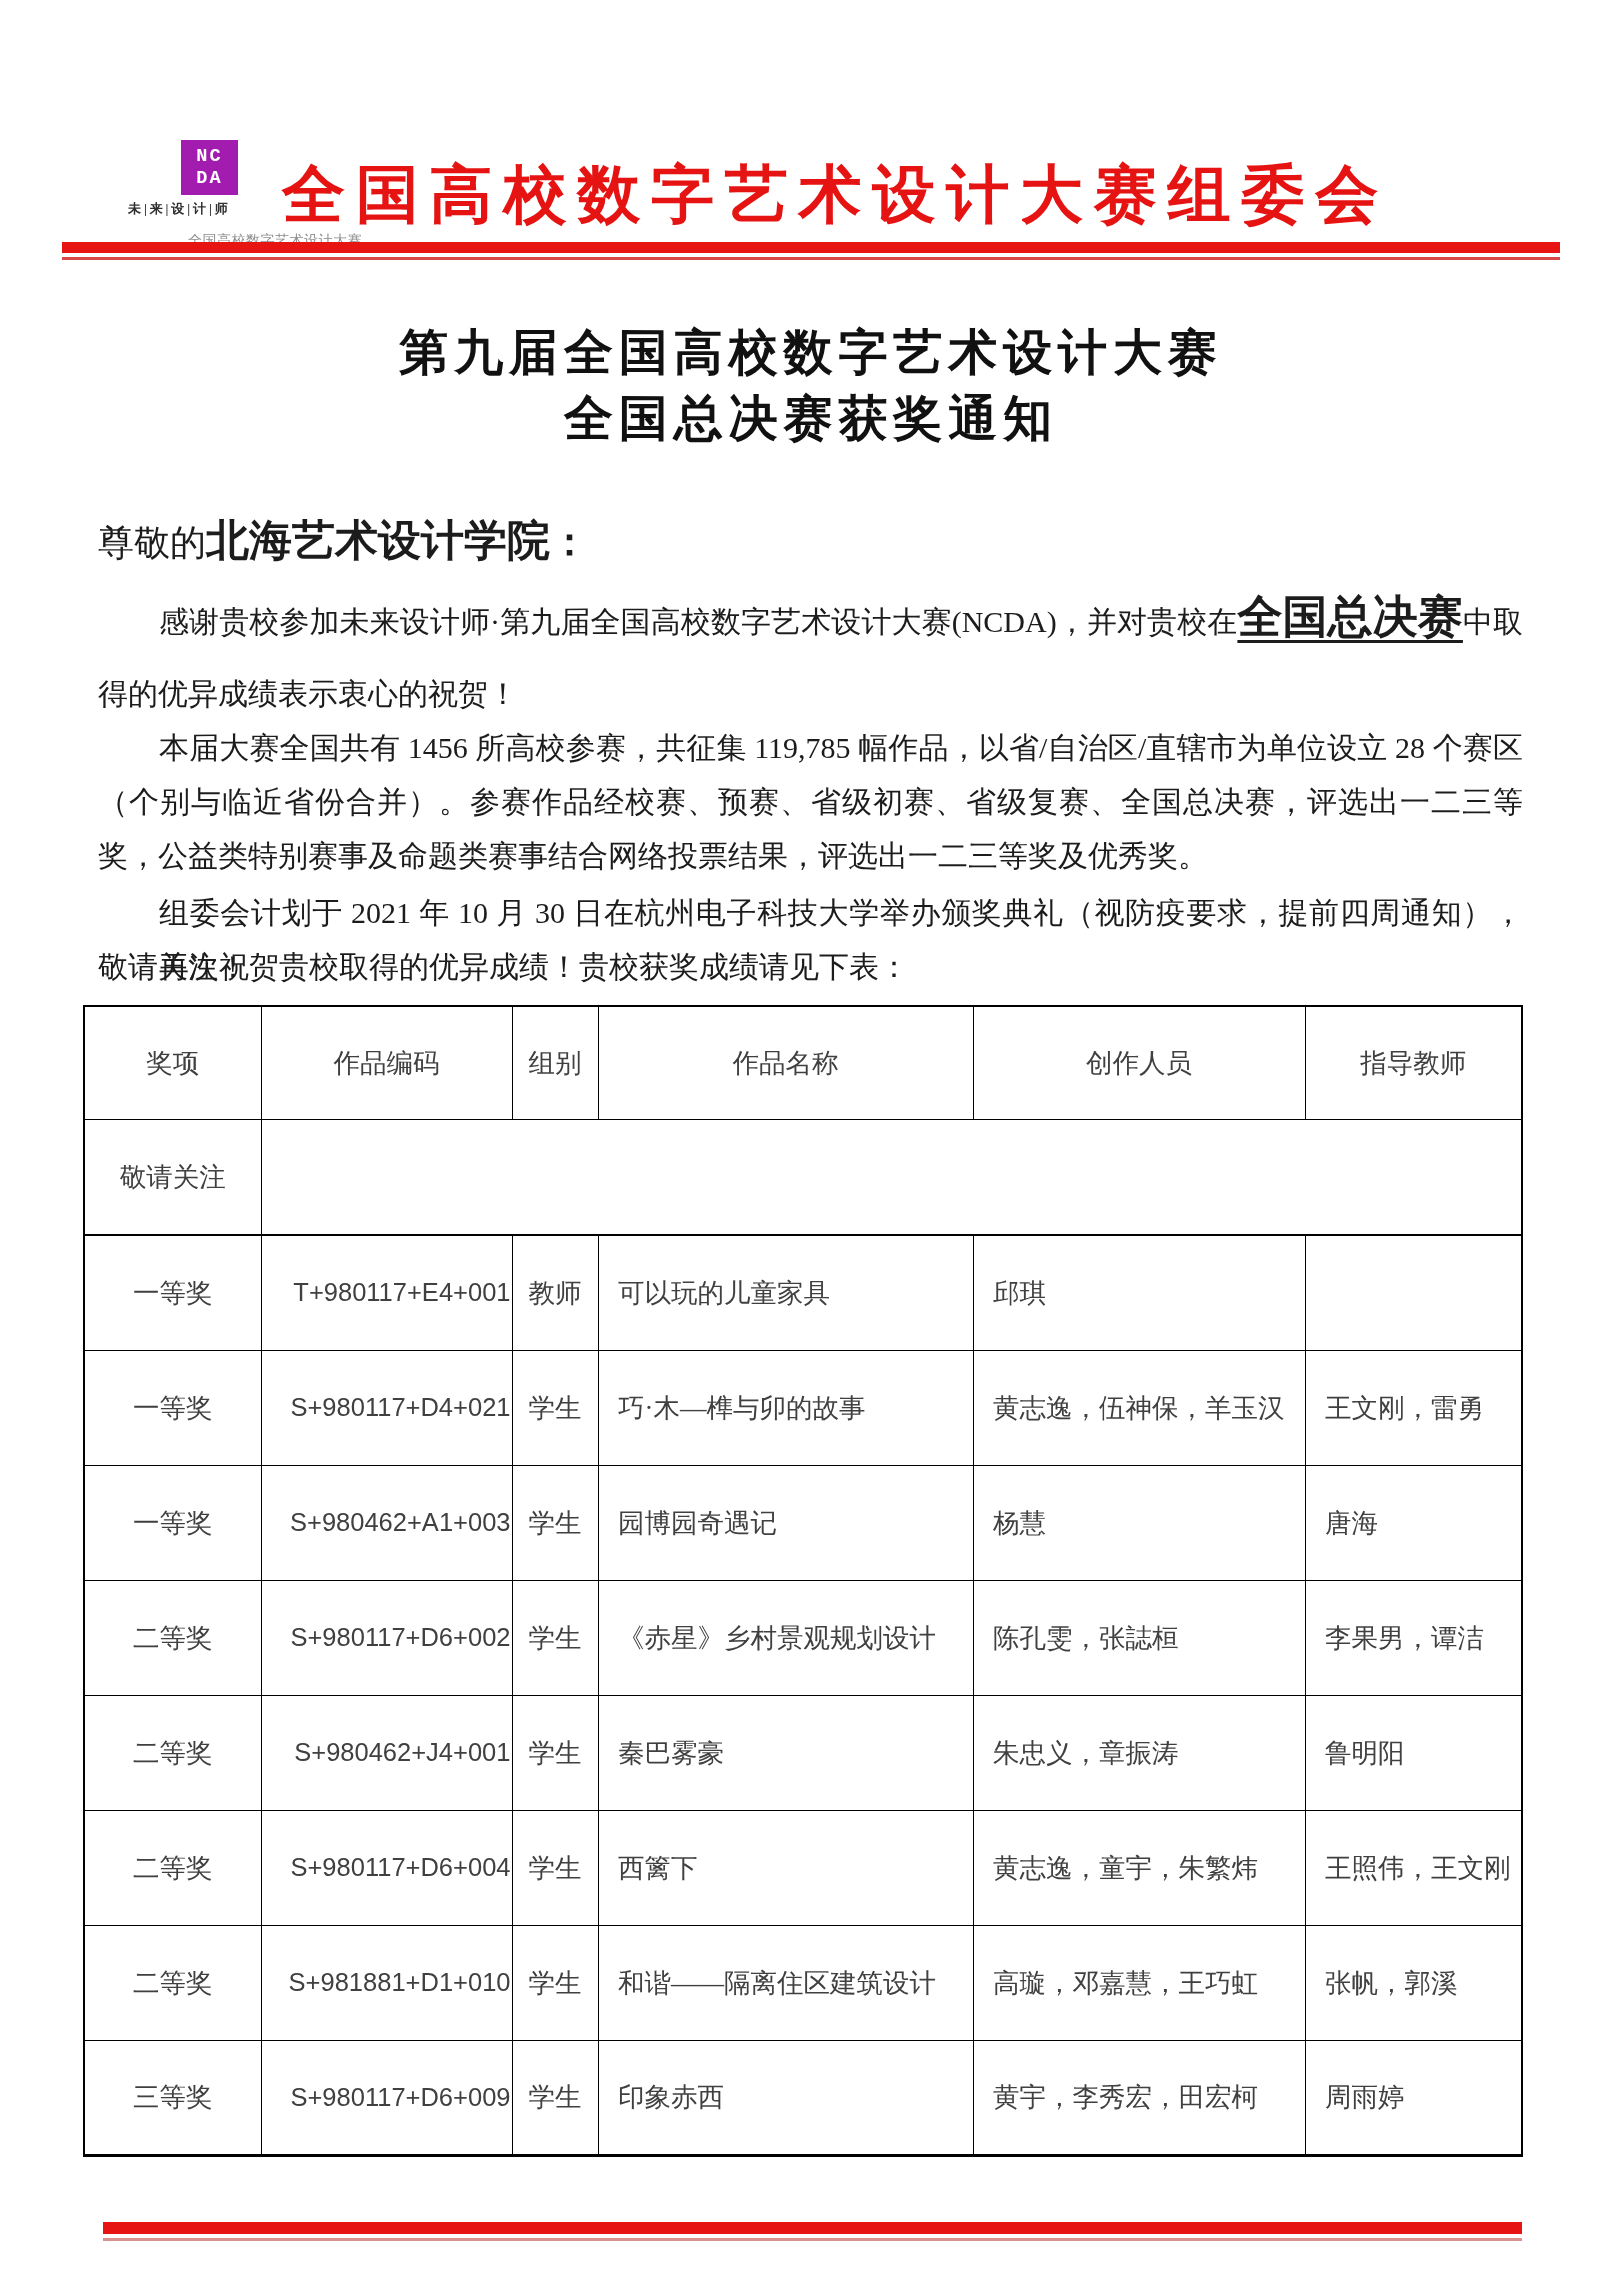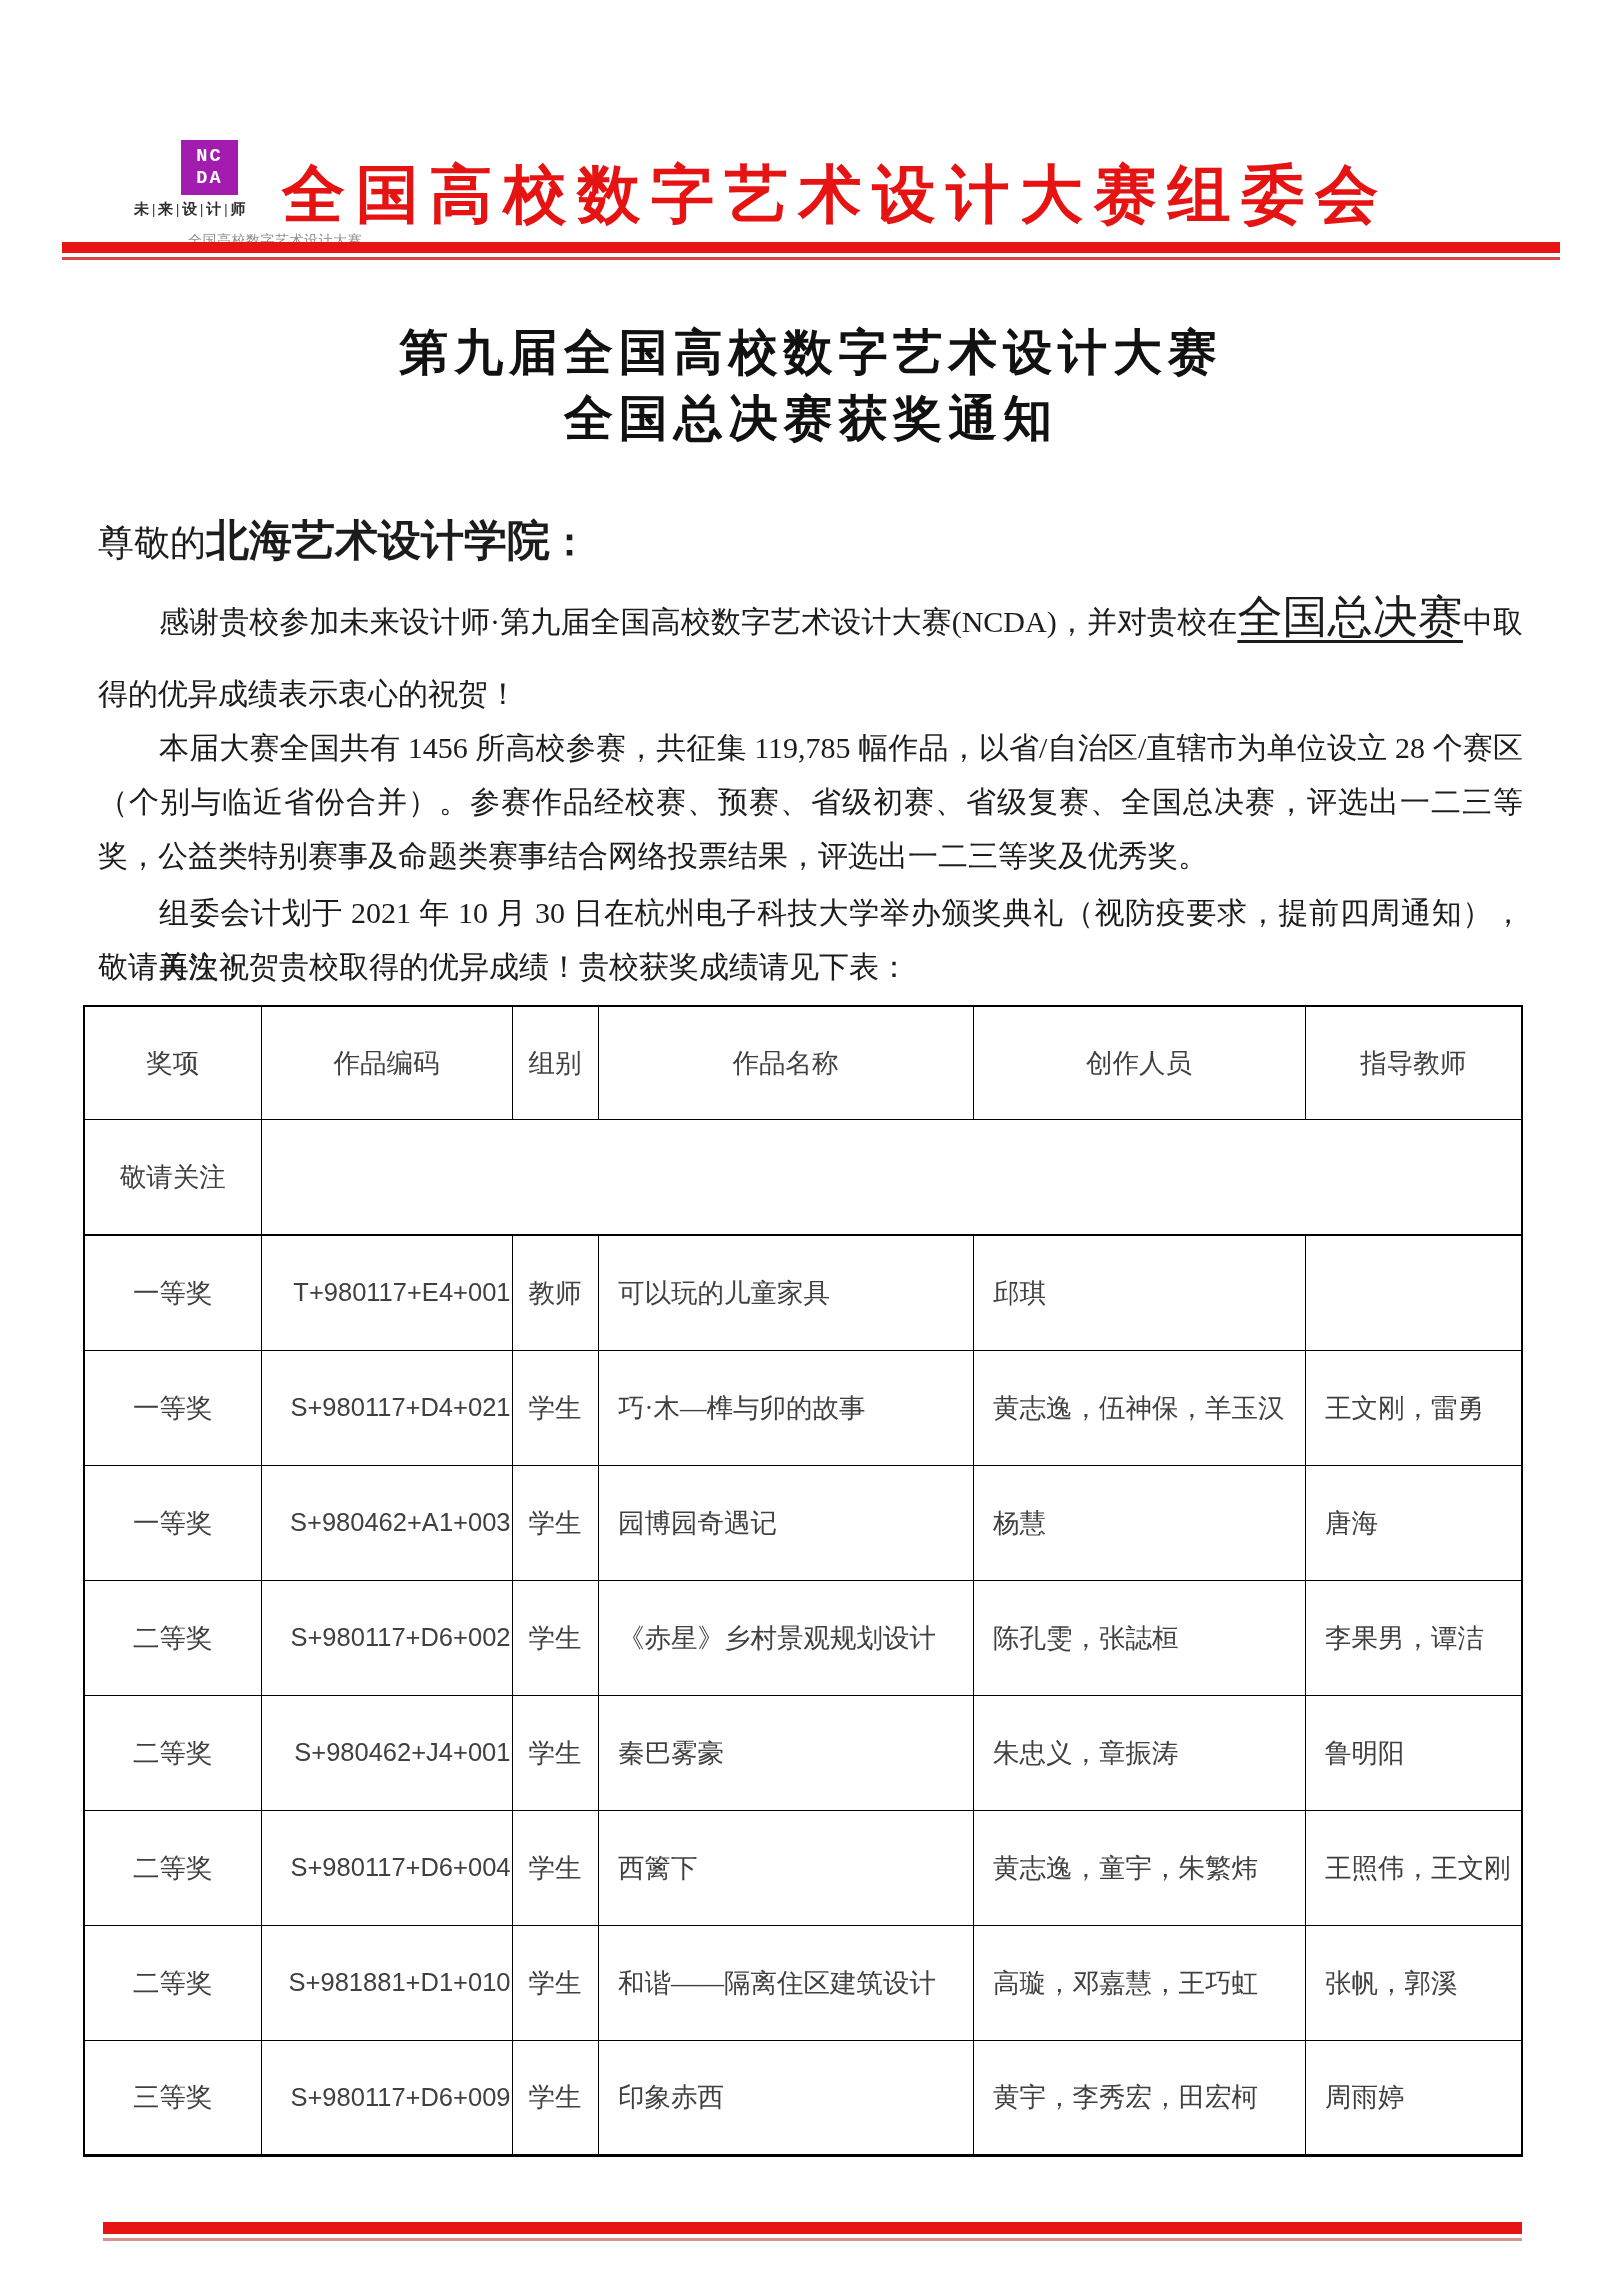--- a/index.html
+++ b/index.html
@@ -10,21 +10,21 @@
 
   
   .logo-square {
     position:absolute; left:181px; top:140px; width:57px; height:55px;
     background:#a21caf; color:#ffffff; display:flex; flex-direction:column;
     align-items:center; justify-content:center;
     font-family:"Liberation Mono","DejaVu Sans Mono",monospace;
     font-weight:bold; font-size:18.6px; line-height:21.6px; letter-spacing:2px;
   }
   .logo-line1 {
-    position:absolute; left:134px; top:200px; font-size:15px; font-weight:bold;
+    position:absolute; left:128px; top:200px; font-size:13px; font-weight:bold;
     letter-spacing:2.9px; color:#2f2f2f; white-space:nowrap;
   }
   .logo-line2 {
     position:absolute; left:144px; top:232px; font-size:14px; color:#8d8d8d;
     letter-spacing:0.5px; white-space:nowrap;margin-left:44px;
   }
   .org-title {
     position:absolute; left:282px; top:152px; font-size:63px; font-weight:bold;
     color:#e61313; letter-spacing:10.8px; white-space:nowrap;
   }
@@ -46,21 +46,21 @@
   .school-name  { font-size:43px; font-weight:bold; }
   .salut-colon  { font-size:39px; font-weight:bold; }
 
   .para {
     position:absolute; left:98px; width:1425px; text-align:justify;
     font-size:30px; line-height:54px; color:#1c1c1c;
   }
   .indent { text-indent:61px; }
   .p1 { top:581px; line-height:72px; }
   .p1 .big {
-    font-size:45px; font-weight:normal;
+    font-size:45px; font-weight:bold;
     text-decoration:underline; text-decoration-thickness:2.9px; text-underline-offset:7.8px;
   }
   .p2 { top:721px; }
   .p3 { top:886px; }
   .p4 { top:940px; }
 
   
   table.awards {
     position:absolute; left:83px; top:1005px; width:1439px;
     border-collapse:collapse; table-layout:fixed;

